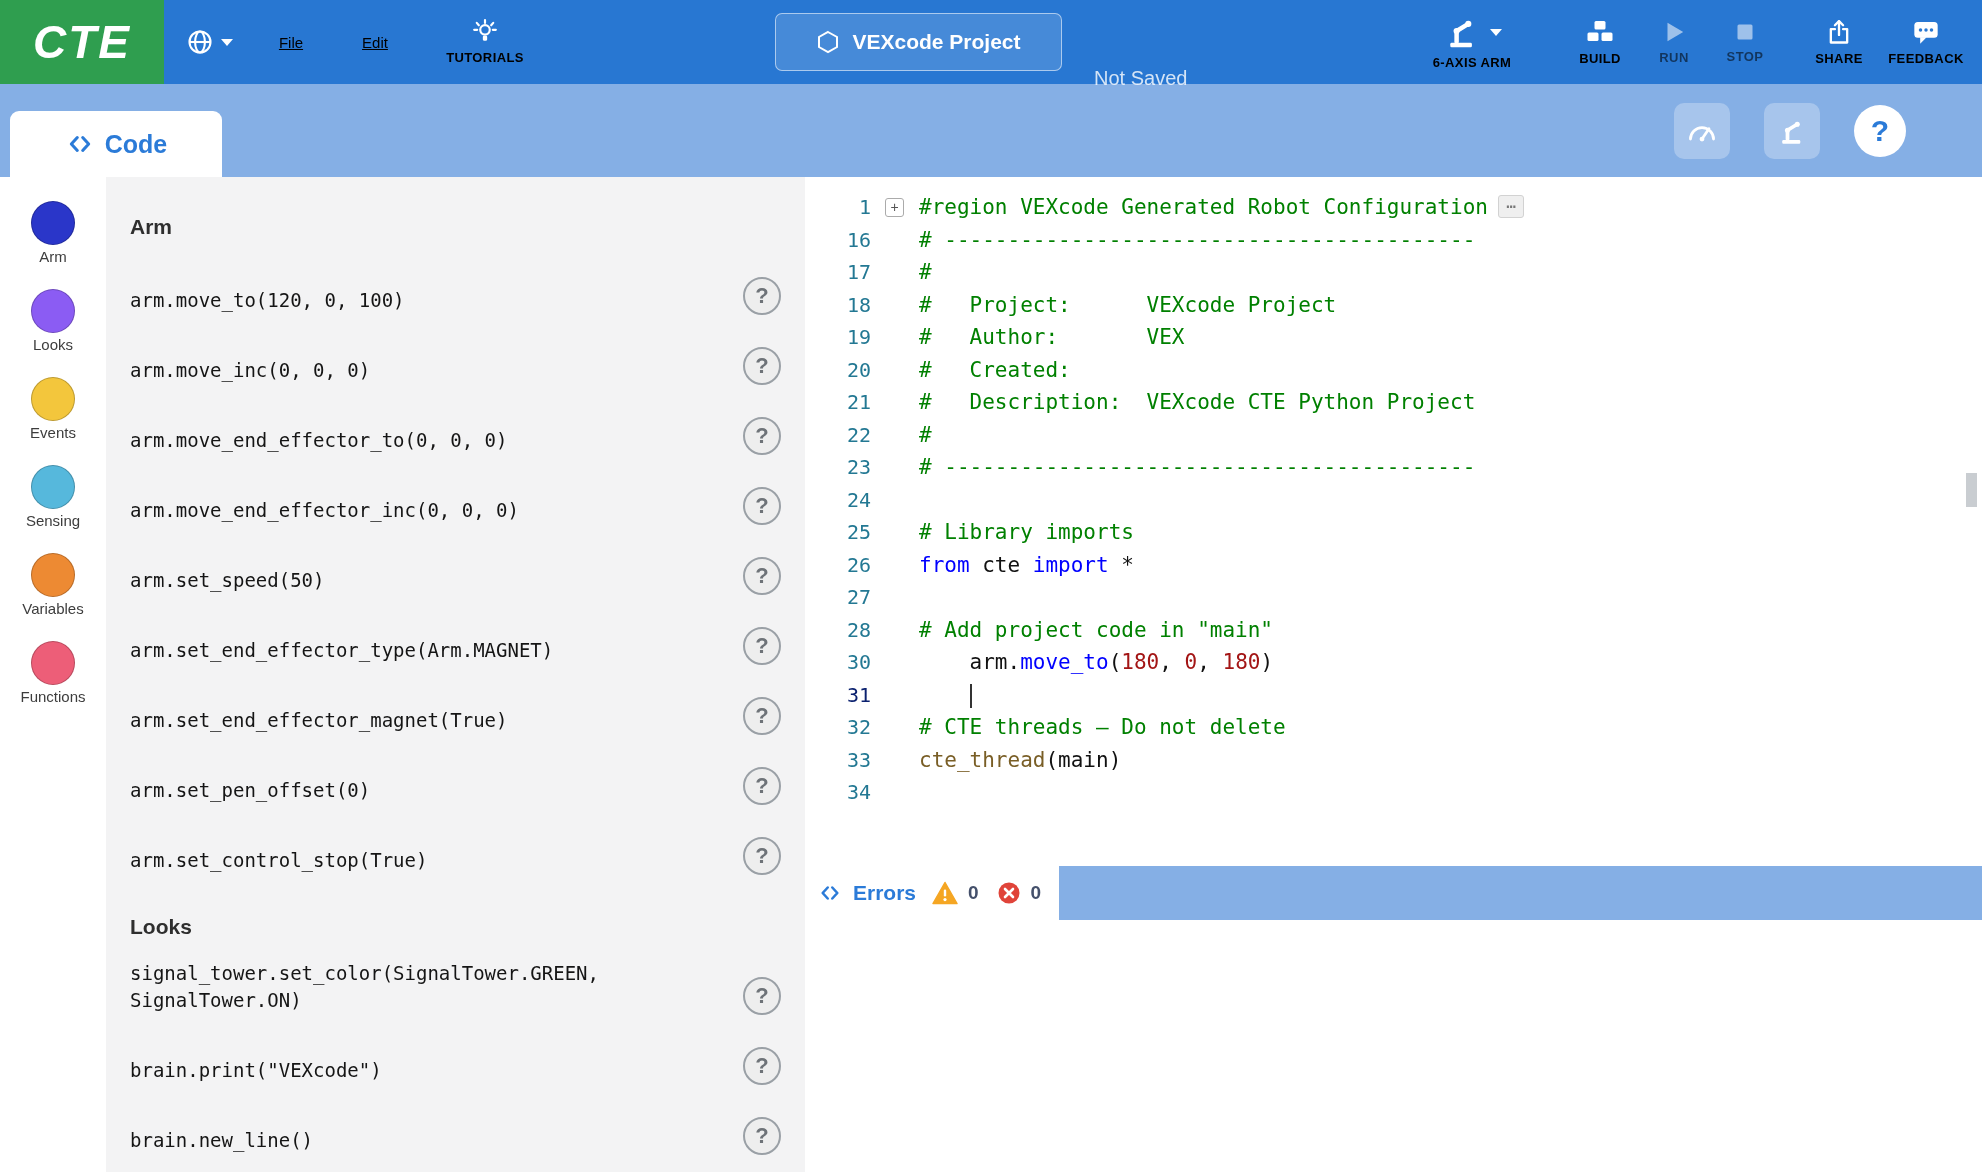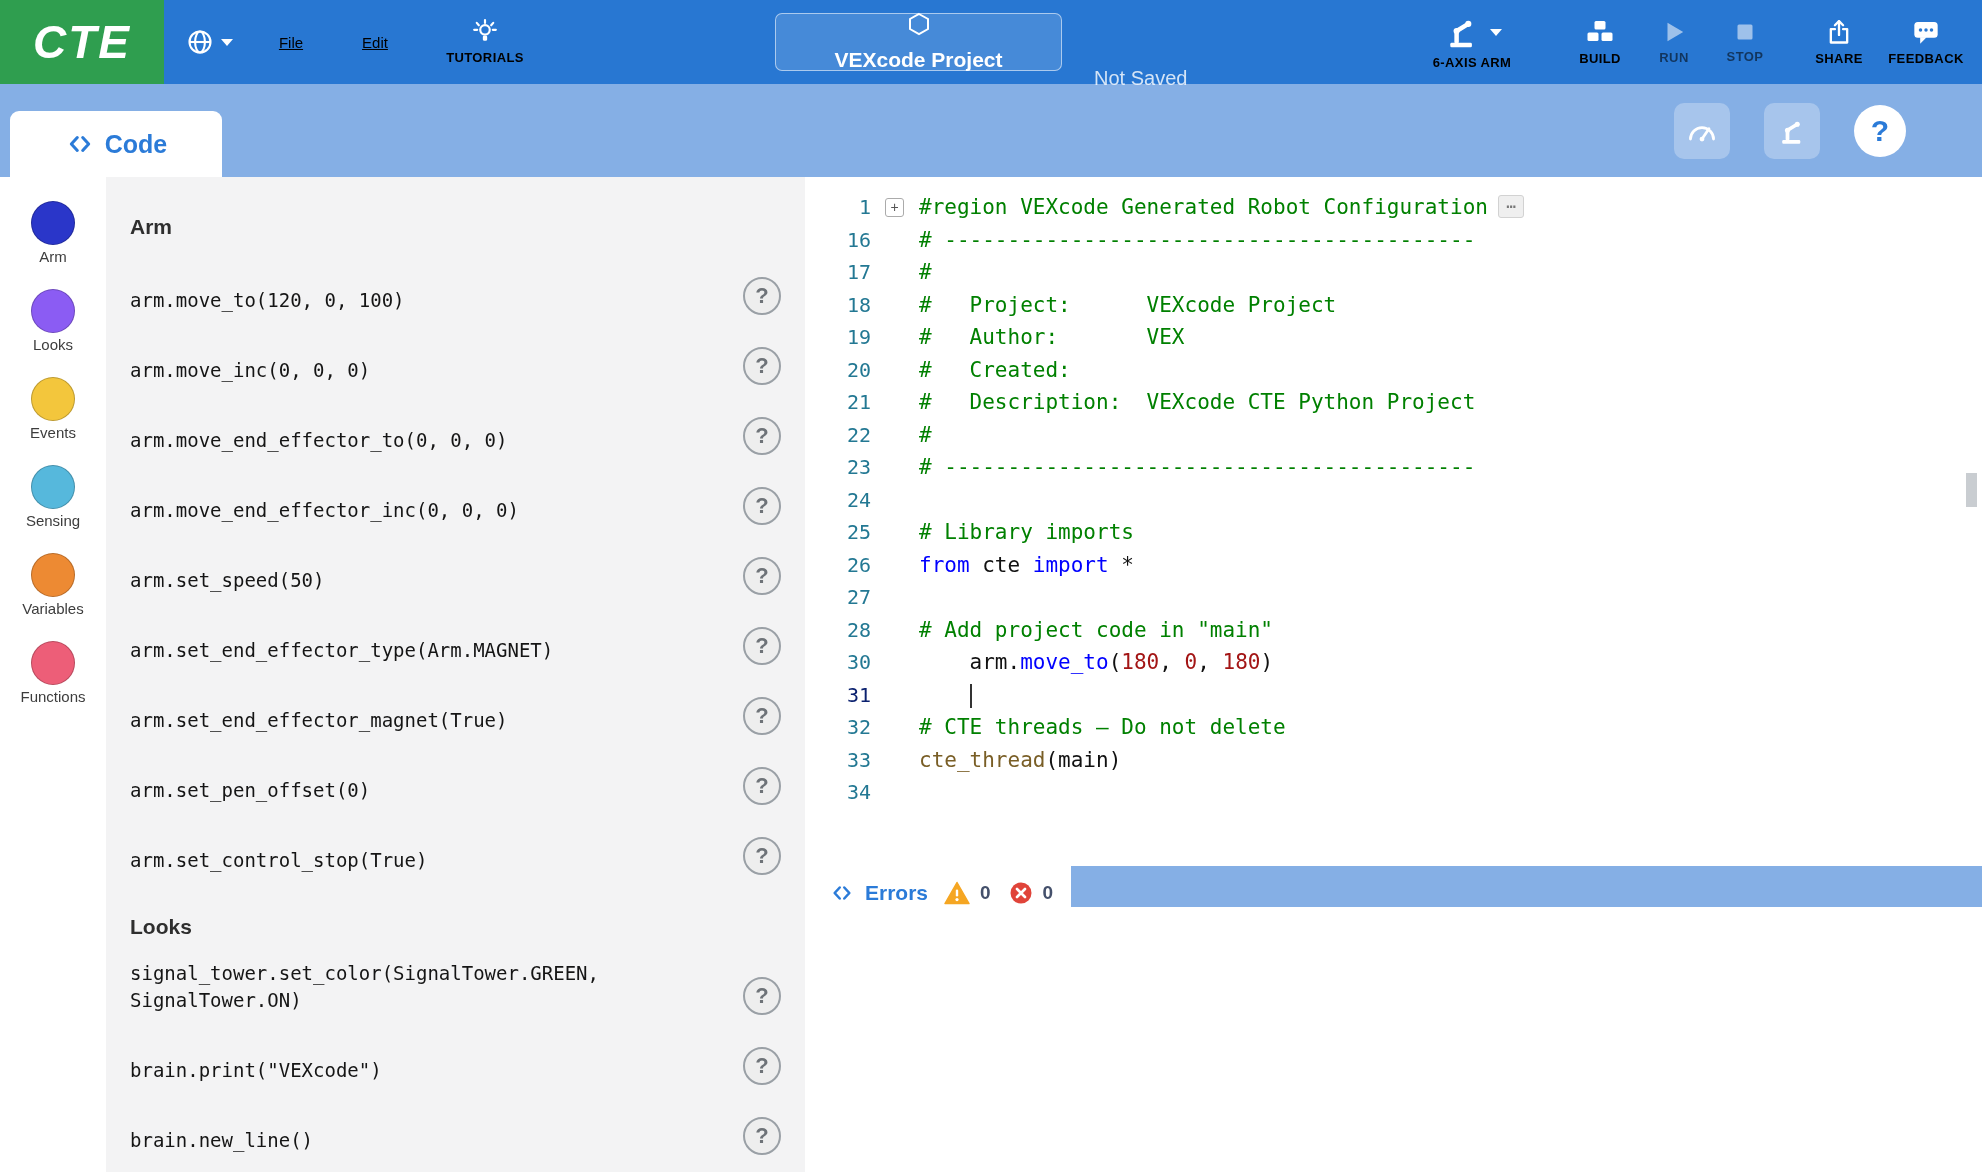--- a/index.html
+++ b/index.html
@@ -27,21 +27,21 @@
         font-style:italic;font-weight:900;font-size:46px;letter-spacing:2px;}
   .tb-globe{position:absolute;left:176px;top:0;height:84px;width:66px;display:flex;align-items:center;justify-content:center;gap:7px;cursor:pointer;}
   .tb-menu{position:absolute;top:0;height:84px;width:70px;display:flex;align-items:center;justify-content:center;
            color:#000000;font-size:15px;cursor:pointer;text-decoration:underline;}
   .tb-menu.file{left:256px;} .tb-menu.edit{left:340px;}
   .tb-stack{position:absolute;top:0;height:84px;display:flex;flex-direction:column;align-items:center;justify-content:center;gap:5px;color:#000000;cursor:pointer;}
   .tb-stack .tb-label{font-size:13px;font-weight:bold;letter-spacing:.4px;white-space:nowrap;}
   .tutorials{left:430px;width:110px;}
   .project-box{position:absolute;left:775px;top:13px;width:287px;height:58px;border-radius:7px;
                background:rgba(255,255,255,.14);border:1px solid rgba(255,255,255,.55);
-               display:flex;align-items:center;justify-content:center;gap:12px;color:#fff;cursor:pointer;flex-direction:column;}
+               display:flex;align-items:center;justify-content:center;gap:12px;color:#fff;cursor:pointer;}
   .project-box .pb-title{font-size:21px;font-weight:bold;}
   .save-status{position:absolute;left:1094px;top:0;height:84px;display:flex;align-items:center;
                color:rgba(255,255,255,.8);font-size:20px;margin-top:36px;}
   .tb-device{left:1404px;width:136px;}
   .tb-device .icon-row{display:flex;align-items:center;gap:9px;}
   .tb-action.build{left:1568px;width:64px;}
   .tb-action.run{left:1646px;width:56px;}
   .tb-action.stop{left:1717px;width:56px;}
   .tb-action.share{left:1806px;width:66px;}
   .tb-action.feedback{left:1884px;width:84px;}
@@ -87,21 +87,21 @@
   .tok-cm{color:var(--comment-green);}
   .tok-kw{color:var(--keyword-blue);}
   .tok-num{color:var(--number-red);}
   .tok-fn{color:var(--function-brown);}
   .tok-pl{color:#111;}
   .foldmark{display:inline-block;background:#efefef;border:1px solid #d2d2d2;border-radius:3px;color:#777;
             padding:0 7px;margin-left:10px;font-size:17px;line-height:21px;vertical-align:2px;}
   .caret{display:inline-block;width:2px;height:24px;background:#333;vertical-align:middle;}
   .vscroll{position:absolute;right:5px;top:296px;width:11px;height:34px;background:#c9cdd1;}
 
-  .errors-bar{position:absolute;left:12px;right:0;top:689px;height:41px;background:var(--bar-light-blue);}
+  .errors-bar{position:absolute;left:0;right:0;top:689px;height:54px;background:var(--bar-light-blue);}
   .errors-tab{position:absolute;left:0;top:0;width:254px;height:54px;background:#fff;
               display:flex;align-items:center;gap:10px;padding-left:12px;cursor:pointer;}
   .errors-label{color:var(--accent-blue);font-size:21px;font-weight:bold;}
   .count{font-size:19px;font-weight:bold;color:#44506B;}
   .console{position:absolute;left:0;right:0;top:743px;bottom:0;background:#fff;}
 
   svg{display:block;}
 </style>
 </head>
 <body>

